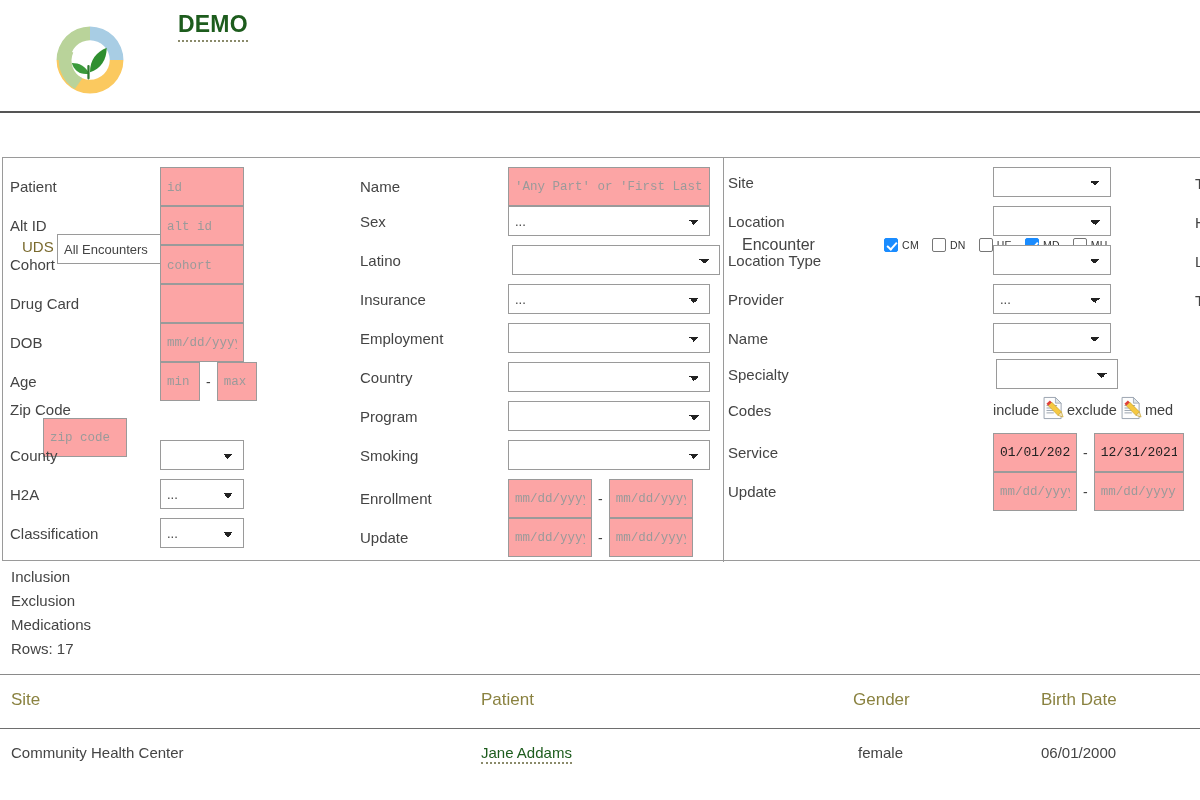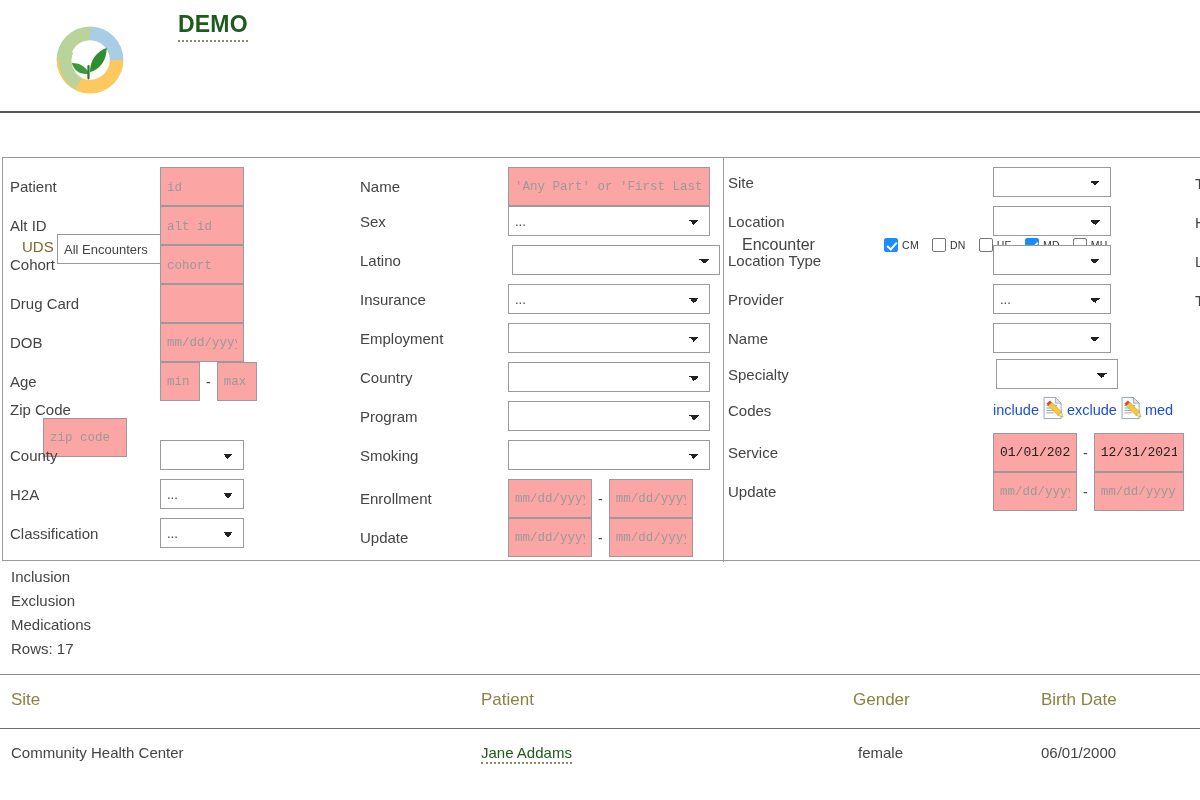--- a/index.html
+++ b/index.html
@@ -86,21 +86,21 @@
       linear-gradient(45deg, transparent 50%, #222 50%),
       linear-gradient(135deg, #222 50%, transparent 50%);
     background-position: calc(100% - 15px) 13px, calc(100% - 10px) 13px;
     background-size: 5px 5px, 5px 5px;
     background-repeat: no-repeat;
   }
   .dash { font-size:14px; color:#444; margin:0 6px; }
 
   
   .codes-wrap { display:flex; align-items:center; }
-  .clink { color:#1d4ed8; font-size:14.5px; }
+  .clink { color:#404040; font-size:14.5px; }
   .docicon { width:26px; height:26px; margin:0 1px; display:inline-block; position:relative; top:-2px; }
 
   
   .summary { position:absolute; left:0; top:563px; width:1200px; height:108px; }
   .summary .sline {
     position:absolute; left:11px; font-size:15px; color:#444;
   }
   .summary-rule { position:absolute; left:0; top:674px; width:1200px; height:1px; background:#8a8a8a; }
 
   

